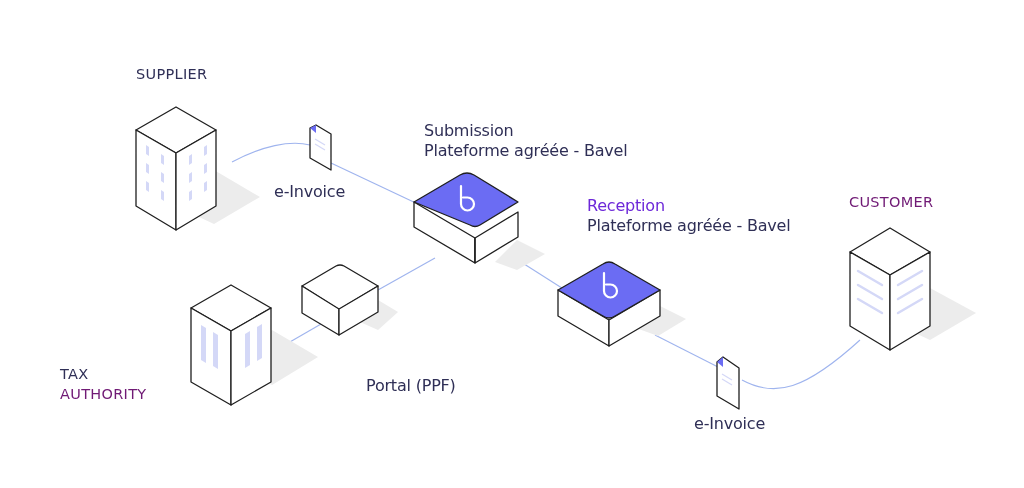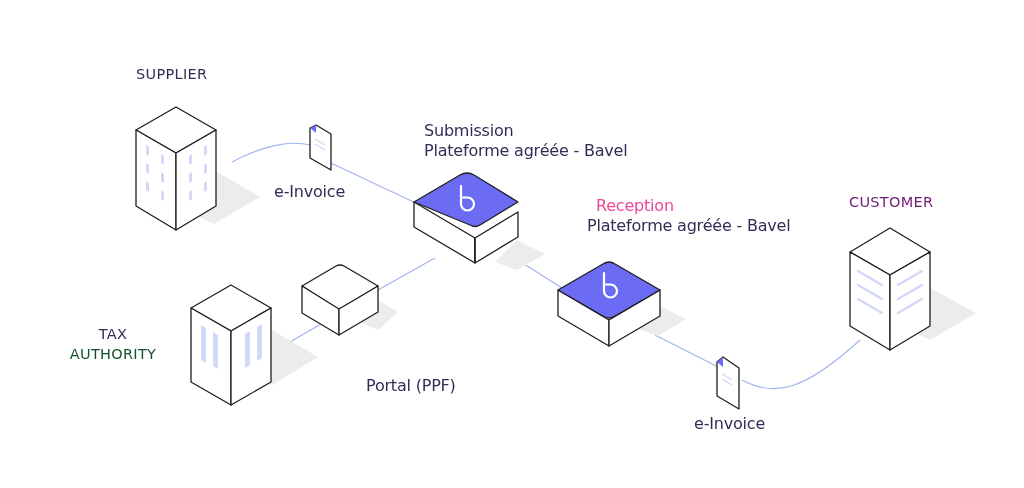--- a/index.html
+++ b/index.html
@@ -1,20 +1,20 @@
 <!DOCTYPE html>
 <html><head>
   <meta charset="utf-8">
   <style>
     html, body { margin: 0; padding: 0; background: #ffffff; }
     body { width: 1024px; height: 488px; position: relative; overflow: hidden; font-family: "Liberation Sans", sans-serif; }
     #stage { position: absolute; left: 0; top: 0; width: 872px; height: 488px; }
     .lbl { position: absolute; color: #2f2f56; font-family: "DejaVu Sans", sans-serif; font-size: 16px; line-height: 20px; white-space: nowrap; letter-spacing: -0.2px; }
     .lbl.caps { font-size: 14.5px; letter-spacing: 0.3px; }
-    .lbl.right { text-align: center; }
+    .lbl.right { text-align: left; margin-top: 40px; }
   </style>
 </head>
 <body>
 
 <div id="stage">
   <svg id="svg" width="1024" height="488" viewBox="0 0 1024 488" xmlns="http://www.w3.org/2000/svg">
 
     <g id="edges" fill="none" stroke-width="1.1">
       <path d="M232,162 C262,146 290,140 310,145" stroke="#9fb4ee"></path>
       <path d="M331,163 L420,205" stroke="#9fb4ee"></path>
@@ -118,20 +118,20 @@
         <line x1="722" y1="379" x2="732" y2="385" stroke="#d4d8f7"></line>
       </g>
     </g>
   </svg>
 
   
   <div class="lbl caps" style="left: 136px; top: 64px; color: rgb(47, 47, 86);">SUPPLIER</div>
   <div class="lbl" style="left: 274px; top: 182px; color: rgb(47, 47, 86);">e-Invoice</div>
   <div class="lbl" style="left: 424px; top: 121px; color: rgb(47, 47, 86);">Submission</div>
   <div class="lbl" style="left: 424px; top: 141px; color: rgb(47, 47, 86);">Plateforme agréée - Bavel</div>
-  <div class="lbl" style="left: 587px; top: 196px; color: #ec4899; margin-left: 9px;">Reception</div>
+  <div class="lbl" style="left: 587px; top: 196px; color: #6d28d9;">Reception</div>
   <div class="lbl" style="left: 587px; top: 216px; color: rgb(47, 47, 86);">Plateforme agréée - Bavel</div>
   <div class="lbl caps" style="left: 849px; top: 192px; color: #701a75;">CUSTOMER</div>
   <div class="lbl caps right" style="left: 60px; top: 324px; width: 106px; color: rgb(47, 47, 86);">TAX</div>
-  <div class="lbl caps right" style="left: 60px; top: 344px; width: 106px; color: #14532d;">AUTHORITY</div>
+  <div class="lbl caps right" style="left: 60px; top: 344px; width: 106px; color: #701a75;">AUTHORITY</div>
   <div class="lbl" style="left: 366px; top: 376px; color: rgb(47, 47, 86);">Portal (PPF)</div>
   <div class="lbl" style="left: 694px; top: 414px; color: rgb(47, 47, 86);">e-Invoice</div>
 </div>
 
 </body></html>

